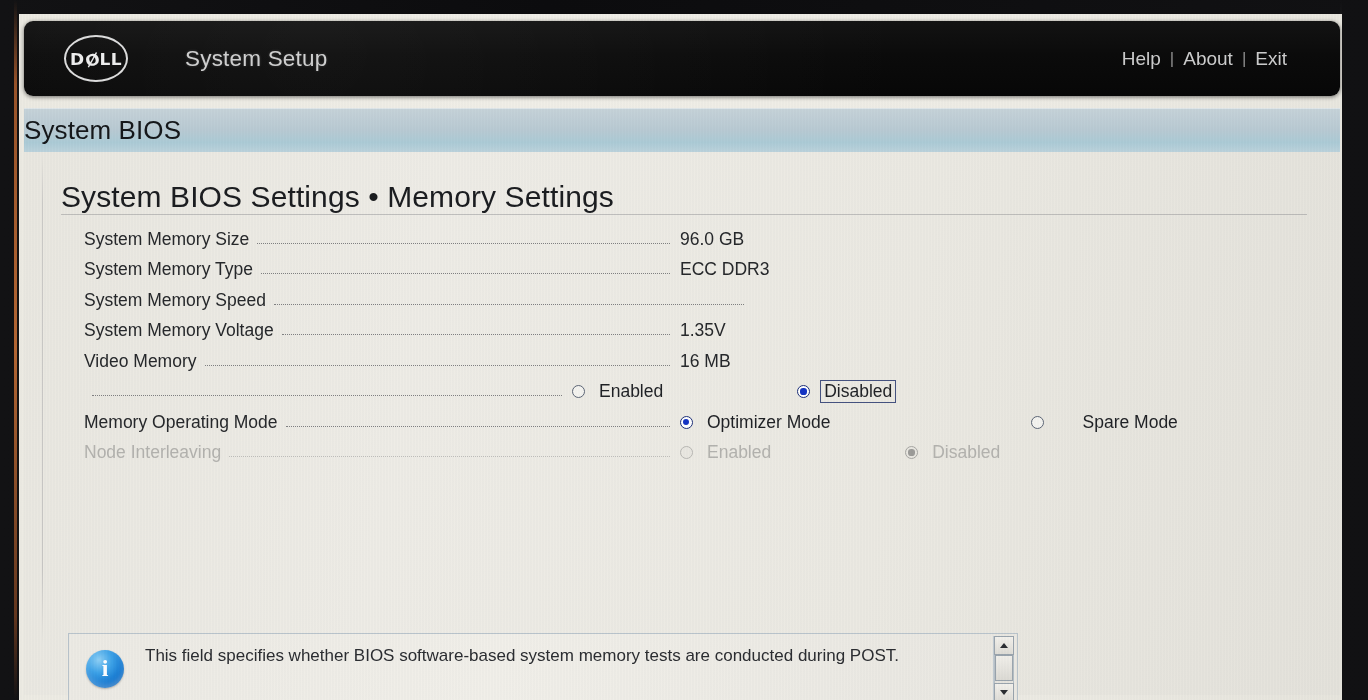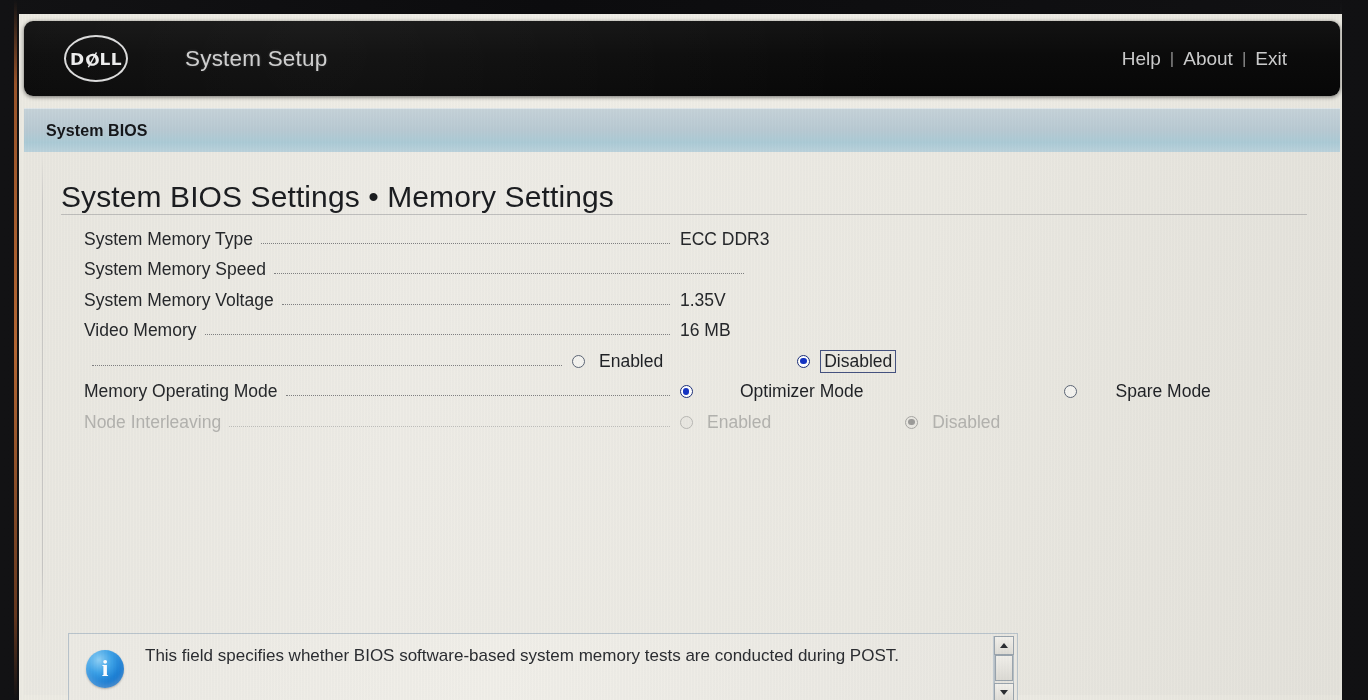--- a/index.html
+++ b/index.html
@@ -102,22 +102,21 @@
 
   
   #section-bar {
     position: absolute;
     left: 5px; top: 94px; width: 1316px; height: 44px;
     background: linear-gradient(180deg, #c6d3d9 0%, #b9cad3 48%, #accbd6 78%, #bcd3dc 100%);
     border-top: 1px solid #dfe6e9;
     display: flex; align-items: center;
   }
   #section-bar .sec-title {
-    margin-left: 22px;
-    font-size: 16px; font-weight: 700; color: #15171a;
+    font-size: 26px; font-weight: 400; color: #15171a;
     letter-spacing: .1px;
   }
 
   
   #content {
     position: absolute;
     left: 5px; top: 138px; width: 1316px; height: 543px;
     background: linear-gradient(100deg, #e9e7e0 0%, #eeece6 30%, #ebe9e2 65%, #e4e2db 100%);
   }
   
@@ -298,20 +297,25 @@
     </div>
 
     <div id="content">
       <div class="inner-left-rule"></div>
 
       <div id="page-title">System BIOS Settings • Memory Settings</div>
       <div id="title-rule"></div>
 
       <div id="settings">
           <div class="row">
+            <div class="row-label">System Memory Size</div>
+            <div class="leader"></div>
+            <div class="row-value">96.0 GB</div>
+          </div>
+          <div class="row">
             <div class="row-label">System Memory Type</div>
             <div class="leader"></div>
             <div class="row-value">ECC DDR3</div>
           </div>
           <div class="row">
             <div class="row-label">System Memory Speed</div>
             <div class="leader"></div>
           </div>
           <div class="row">
             <div class="row-label">System Memory Voltage</div>
@@ -336,21 +340,21 @@
                   <span class="radio-label">Disabled</span>
                 </div>
               </div>
             </div>
           </div>
           <div class="row">
             <div class="row-label">Memory Operating Mode</div>
             <div class="leader"></div>
             <div class="row-value">
               <div class="radio-group">
-                <div class="radio-opt selected" style="margin-left: 0px; gap: 33px;">
+                <div class="radio-opt selected" style="margin-left: 0px;">
                   <span class="radio-dot"></span>
                   <span class="radio-label">Optimizer Mode</span>
                 </div>
                 <div class="radio-opt" style="margin-left: 196px; gap: 25px;">
                   <span class="radio-dot"></span>
                   <span class="radio-label">Spare Mode</span>
                 </div>
               </div>
             </div>
           </div>

